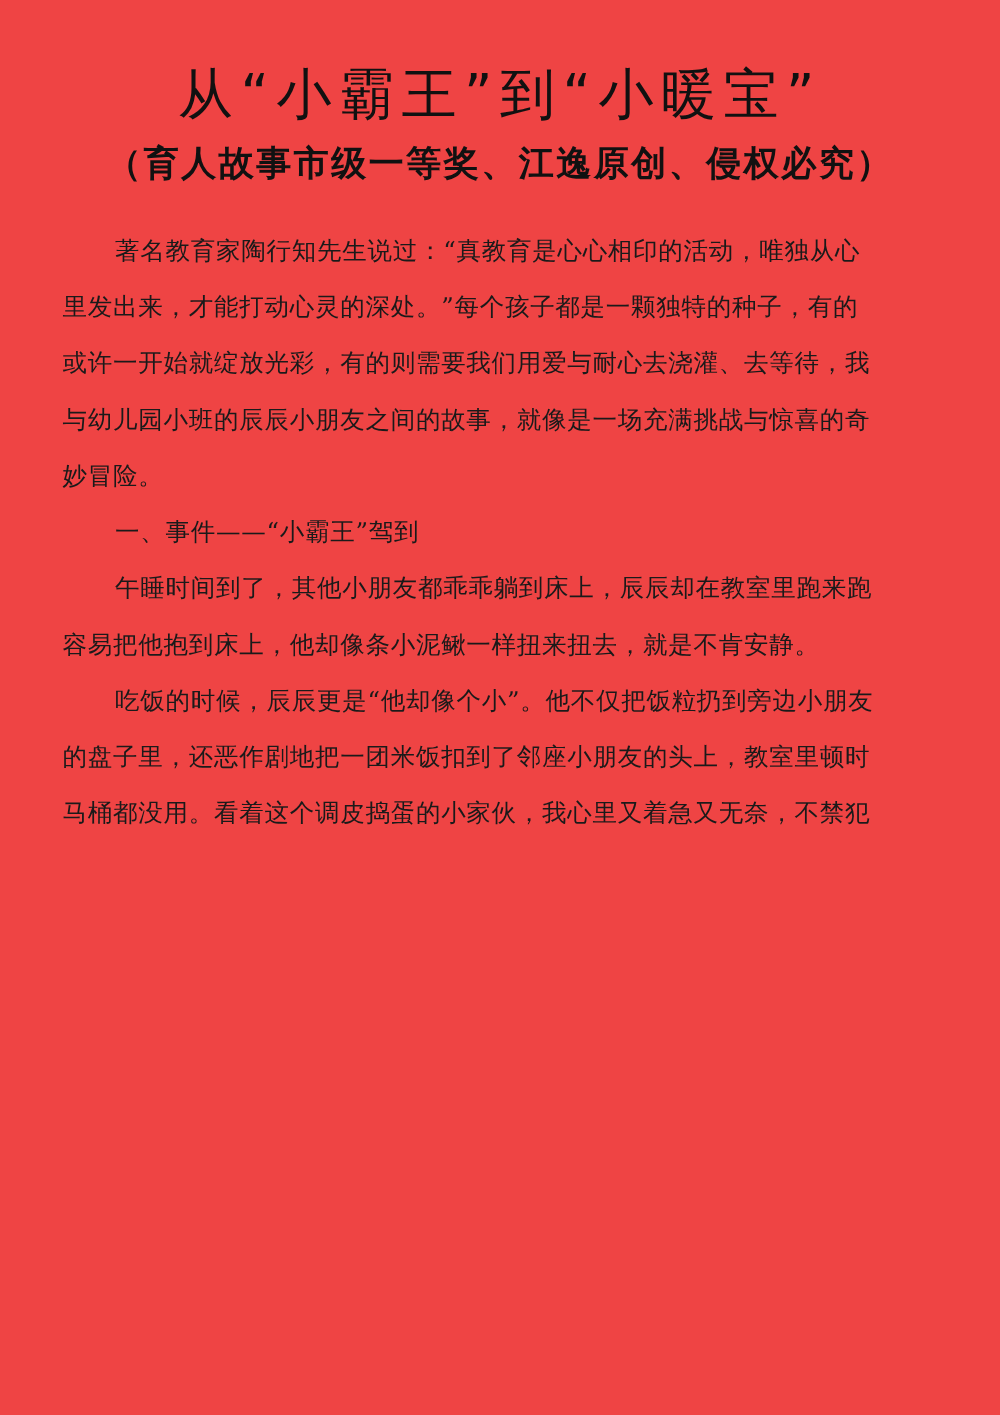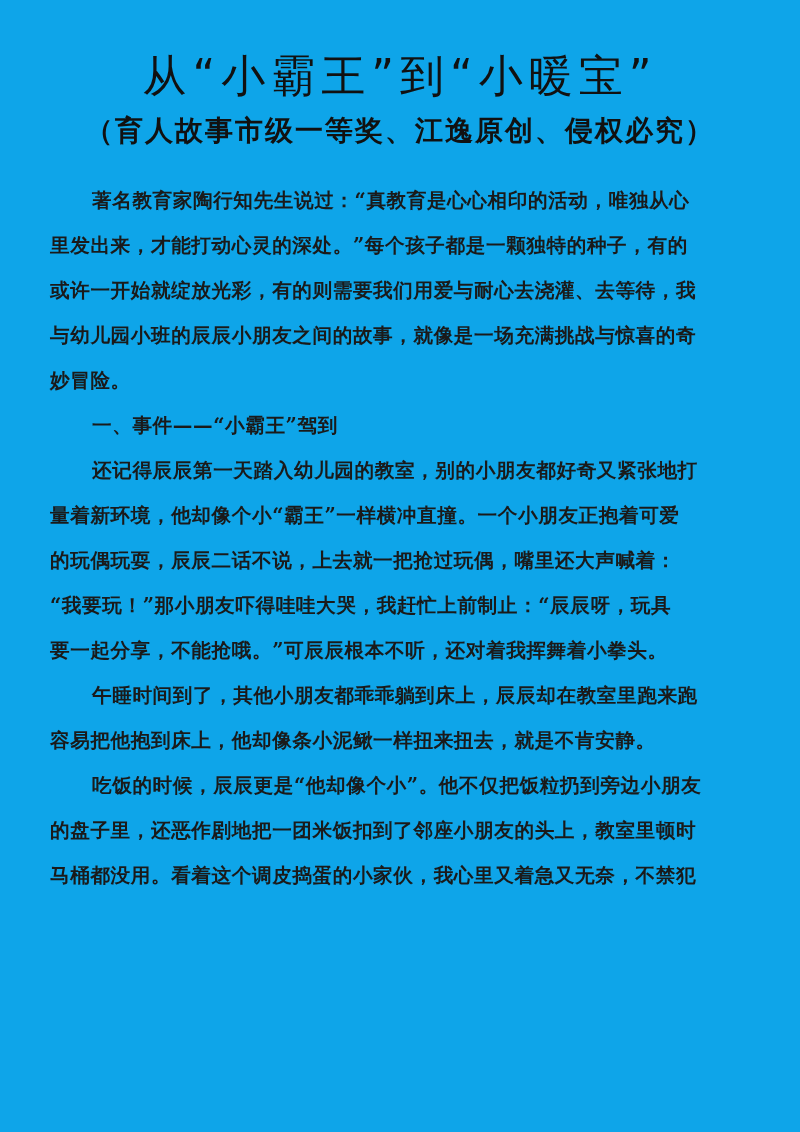--- a/index.html
+++ b/index.html
@@ -13,21 +13,21 @@
       position: relative;
       overflow: hidden;
       color: #1a1a1a;
     }
     .page {
       position: absolute;
       left: 0;
       top: 0;
       width: 800px;
       height: 1132px;
-      background: #0ea5e9;
+      background: #ef4444;
     }
     .title {
       position: absolute;
       left: 0;
       top: 46px;
       width: 800px;
       text-align: center;
       font-family: "DejaVu Sans", sans-serif;
       font-size: 44px;
       line-height: 60px;
@@ -57,21 +57,20 @@
       font-family: "DejaVu Serif", serif;
       font-size: 19.6px;
       line-height: 45px;
       color: #1a1a1a;
       text-align: justify;
       letter-spacing: 0.6px;
     }
     .line {
       display: block;
       white-space: nowrap;
-      font-weight: bold;
     }
     .line.indent {
       padding-left: 42px;
     }
   </style>
 </head>
 <body>
 
 <div class="page">
   <h1 class="title">从“小霸王”到“小暖宝”</h1>
@@ -84,27 +83,20 @@
       <span class="line">里发出来，才能打动心灵的深处。”每个孩子都是一颗独特的种子，有的</span>
       <span class="line">或许一开始就绽放光彩，有的则需要我们用爱与耐心去浇灌、去等待，我</span>
       <span class="line">与幼儿园小班的辰辰小朋友之间的故事，就像是一场充满挑战与惊喜的奇</span>
       <span class="line">妙冒险。</span>
     </div>
 
     <div>
       <span class="line indent">一、事件——“小霸王”驾到</span>
     </div>
 
-    <div>
-      <span class="line indent">还记得辰辰第一天踏入幼儿园的教室，别的小朋友都好奇又紧张地打</span>
-      <span class="line">量着新环境，他却像个小“霸王”一样横冲直撞。一个小朋友正抱着可爱</span>
-      <span class="line">的玩偶玩耍，辰辰二话不说，上去就一把抢过玩偶，嘴里还大声喊着：</span>
-      <span class="line">“我要玩！”那小朋友吓得哇哇大哭，我赶忙上前制止：“辰辰呀，玩具</span>
-      <span class="line">要一起分享，不能抢哦。”可辰辰根本不听，还对着我挥舞着小拳头。</span>
-    </div>
 
     <div>
       <span class="line indent">午睡时间到了，其他小朋友都乖乖躺到床上，辰辰却在教室里跑来跑</span>
       <span class="line">容易把他抱到床上，他却像条小泥鳅一样扭来扭去，就是不肯安静。</span>
     </div>
 
     <div>
       <span class="line indent">吃饭的时候，辰辰更是“他却像个小”。他不仅把饭粒扔到旁边小朋友</span>
       <span class="line">的盘子里，还恶作剧地把一团米饭扣到了邻座小朋友的头上，教室里顿时</span>
       <span class="line">马桶都没用。看着这个调皮捣蛋的小家伙，我心里又着急又无奈，不禁犯</span>

